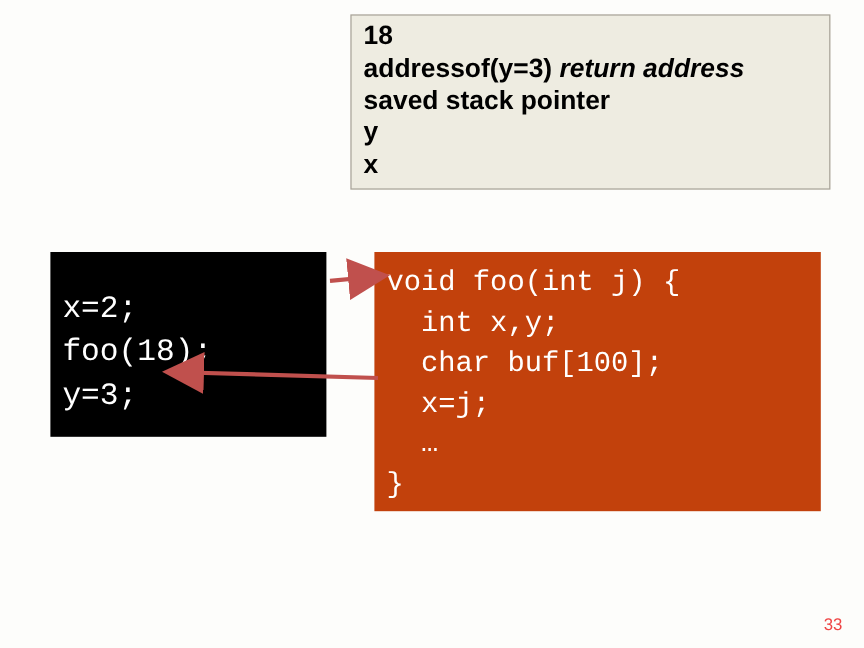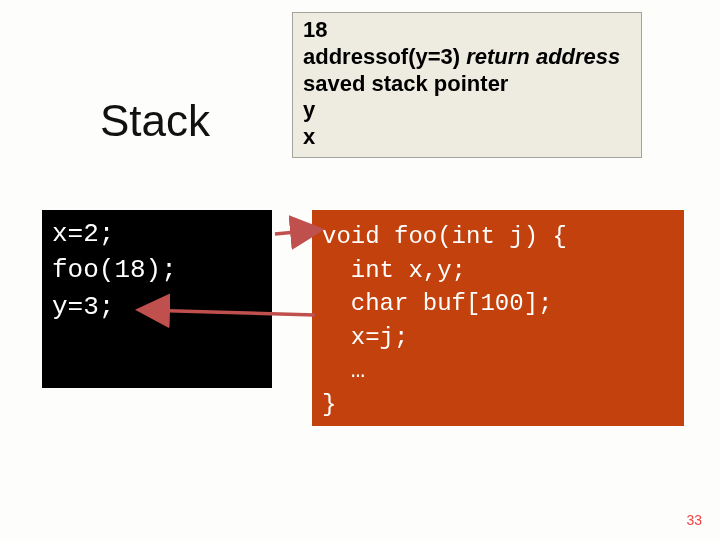--- a/index.html
+++ b/index.html
@@ -19,43 +19,43 @@
     font-size: 44px;
     line-height: 1.15;
     color: #111;
     text-align: center;
     width: 220px;
   }
   .stack-box {
     position: absolute;
     left: 292px;
     top: 12px;
-    width: 350px;
+    width: 400px;
     background: #eeece1;
     border: 1px solid #a7a398;
     padding: 4px 10px 6px 10px;
     box-sizing: border-box;
     font-size: 22px;
     font-weight: bold;
     line-height: 1.22;
     color: #000;
   }
   .stack-box .retaddr-label { font-style: italic; font-weight: bold; }
   .code-left {
     position: absolute;
     left: 42px;
     top: 210px;
     width: 230px;
-    height: 178px;
+    height: 154px;
     background: #000;
     color: #fff;
     font-family: "Courier New", Courier, monospace;
     font-size: 26px;
     line-height: 1.4;
-    padding: 6px 10px;
+    padding: 29px 10px;
     box-sizing: border-box;
     white-space: pre;
   }
   .code-right {
     position: absolute;
     left: 312px;
     top: 210px;
     width: 372px;
     height: 216px;
     background: #c2410c;
@@ -81,21 +81,20 @@
     width: 720px;
     height: 540px;
     pointer-events: none;
   }
 </style>
 </head>
 <body>
 
 <div class="title">
   <br>
-  <span>Stack</span>
 </div>
 
 <div class="stack-box">
   <div>18</div>
   <div>
     <span>addressof(y=3) </span><span class="retaddr-label">return address</span>
   </div>
   <div>saved stack pointer</div>
   <div>y</div>
   <div>x</div>

